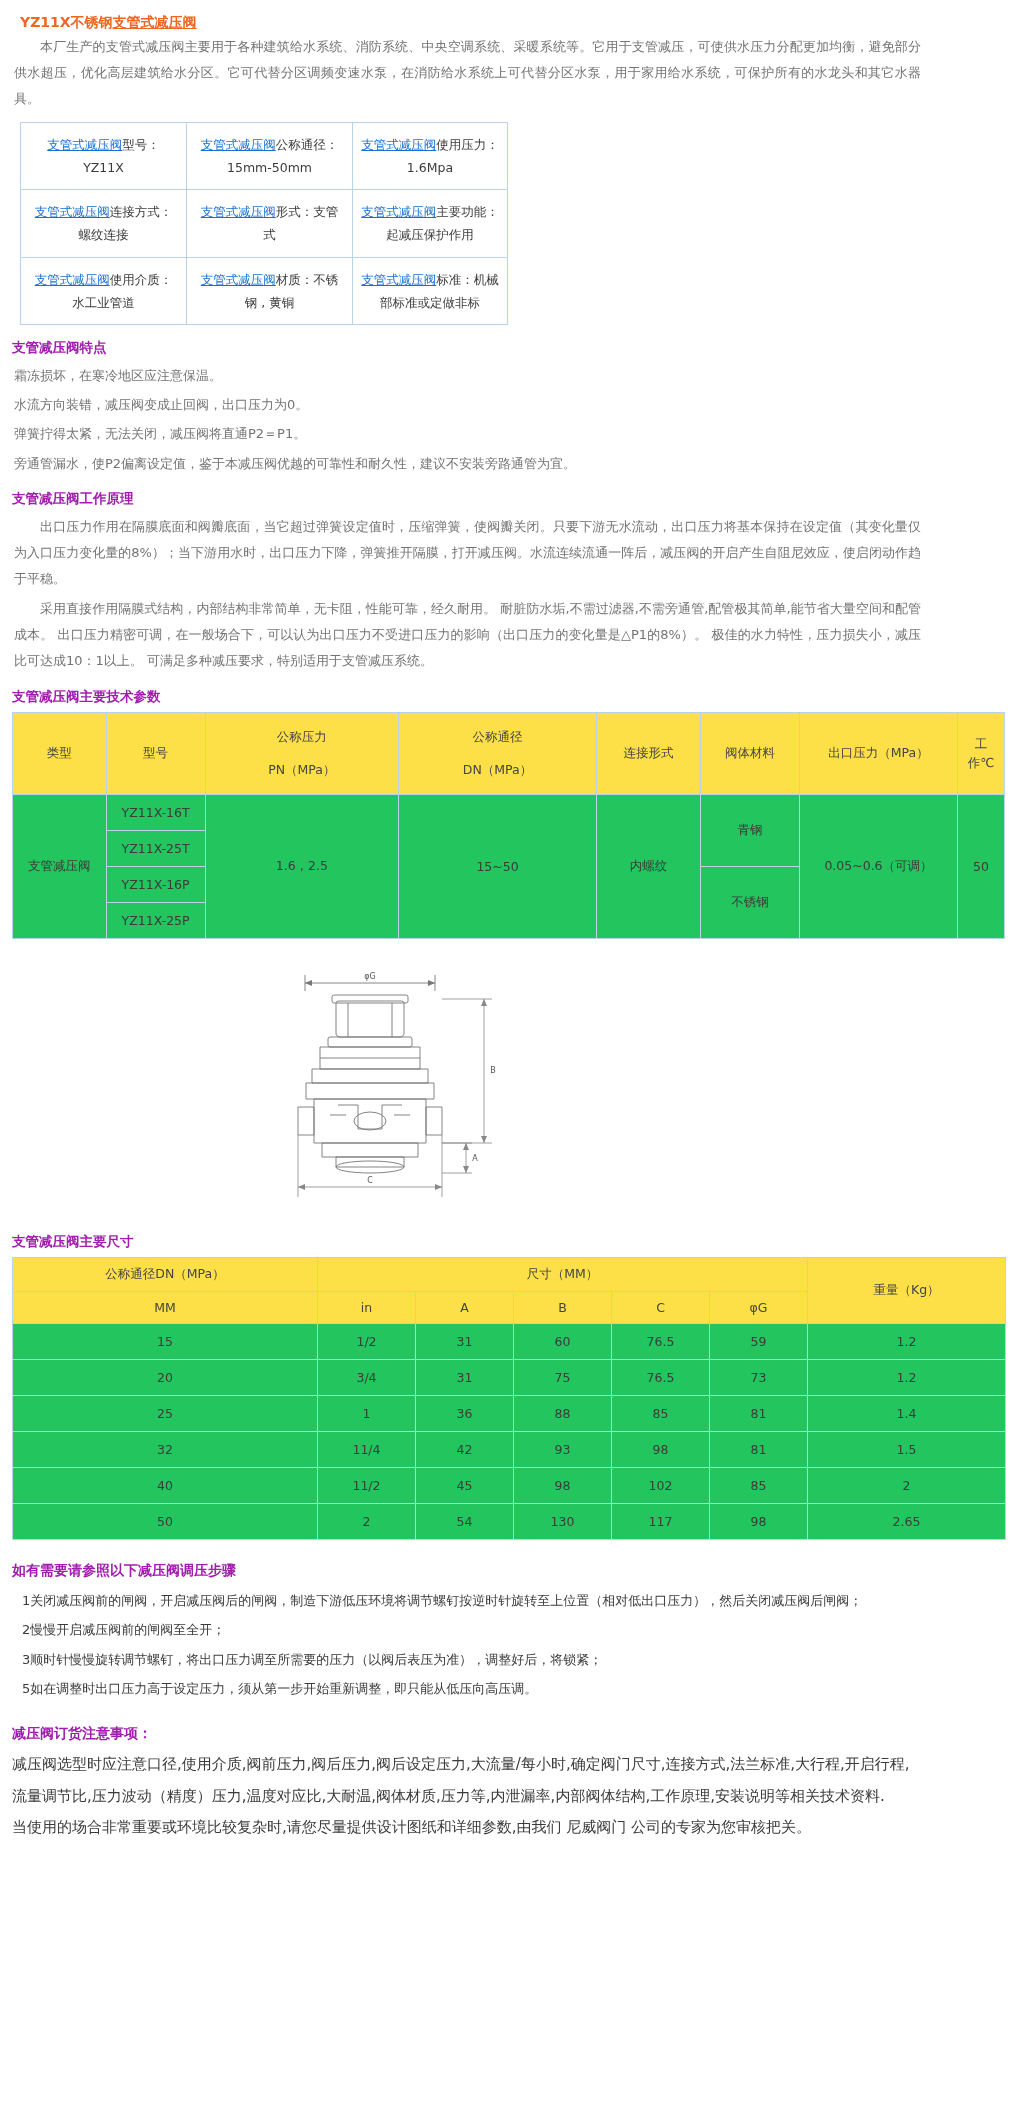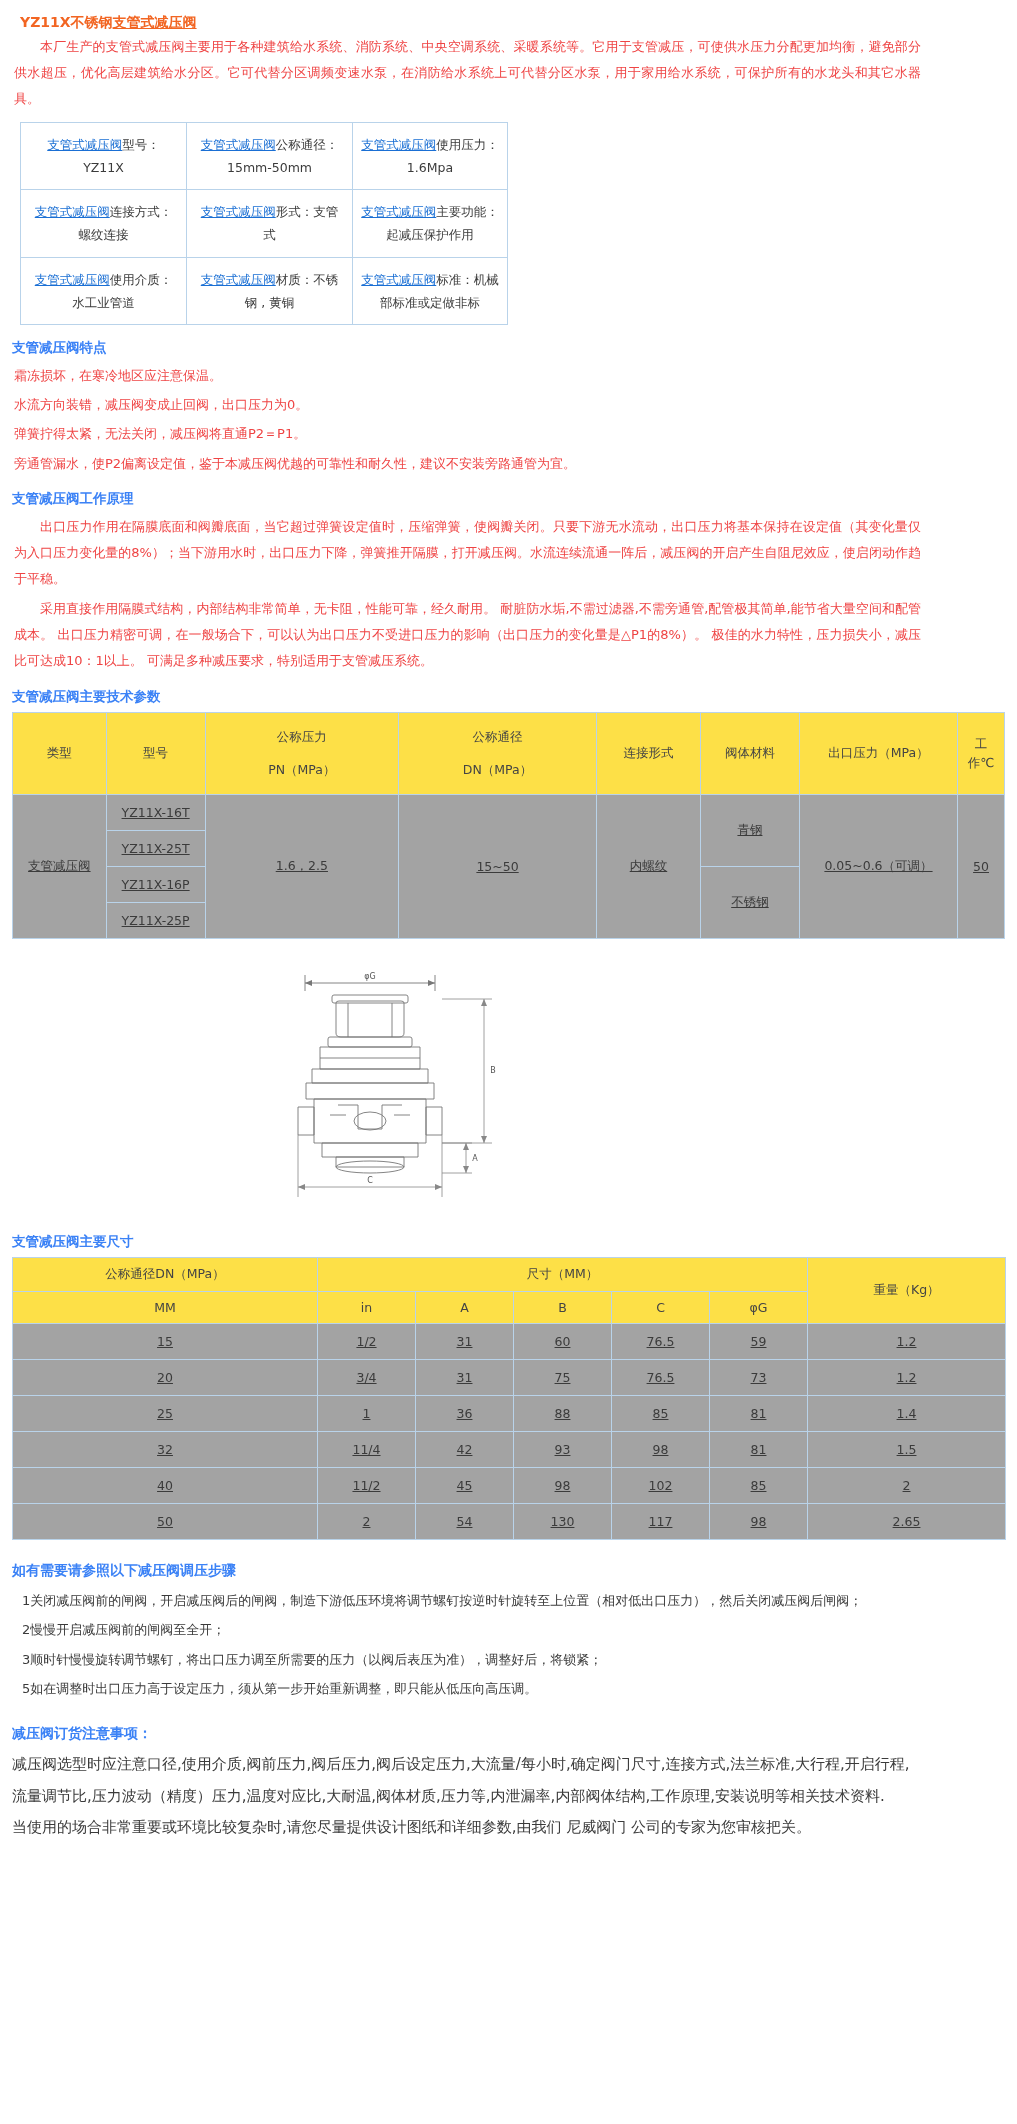--- a/index.html
+++ b/index.html
@@ -20,34 +20,34 @@
   .doc-title {
     color: #f26522;
     font-weight: bold;
     font-size: 14px;
     padding: 14px 0 2px 12px;
     letter-spacing: 0px;
   }
   .doc-title .ul { text-decoration: underline; }
 
   .sec-head {
-    color: #3b82f6;
+    color: #a21caf;
     font-weight: bold;
     font-size: 13.5px;
     margin: 14px 0 6px 4px;
   }
   .sec-head.big { font-size: 14px; margin-top: 22px; }
 
   
   p.body-text {
     margin: 0 0 4px 0;
     padding: 0 10px 0 6px;
     line-height: 2.0;
     font-size: 13px;
-    color: #ef4444;
+    color: #737373;
     text-align: justify;
   }
   p.body-text.indent { text-indent: 2em; }
   p.tight { line-height: 1.95; }
 
   .lnk {
     color: #1a6fd4;
     text-decoration: underline;
   }
 
@@ -85,21 +85,21 @@
     vertical-align: middle;
     font-size: 12.5px;
     font-weight: normal;
     color: #3b3b3b;
   }
   table.spec th {
     background: #fde047;
     color: #444;
     padding: 8px 4px;
   }
-  table.spec td { background: #a3a3a3; padding: 10px 4px; text-decoration: underline; }
+  table.spec td { background: #22c55e; padding: 10px 4px; }
 
   .hdr-stack { line-height: 2.6; }
   .hdr-stack .l1 { display: block; }
   .hdr-stack .l2 { display: block; }
   .vsmall { font-size: 11.5px; line-height: 1.5; }
 
   
   .drawing-wrap {
     margin: 26px 0 18px 0;
     display: flex;

